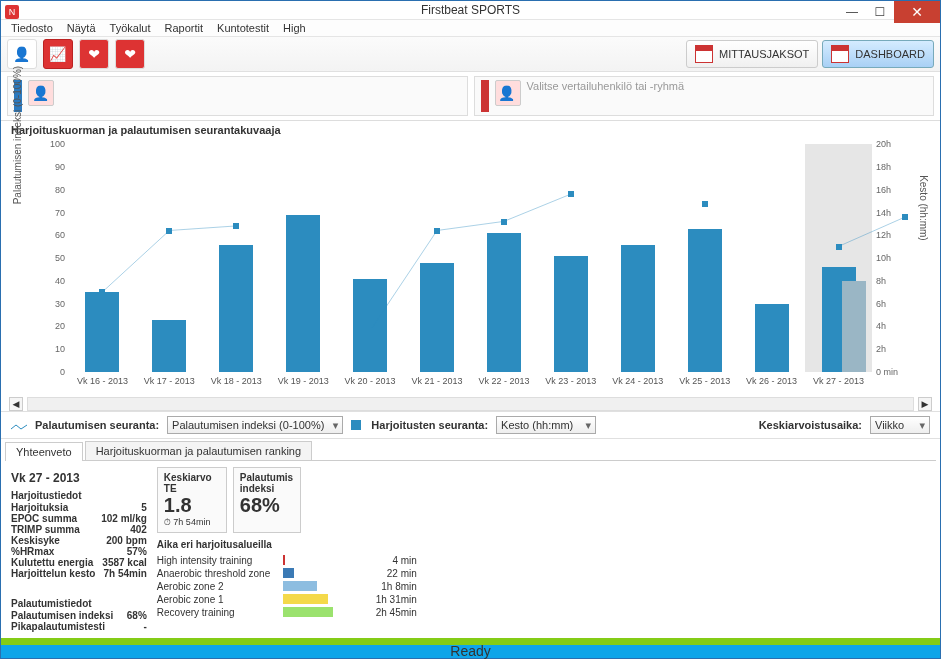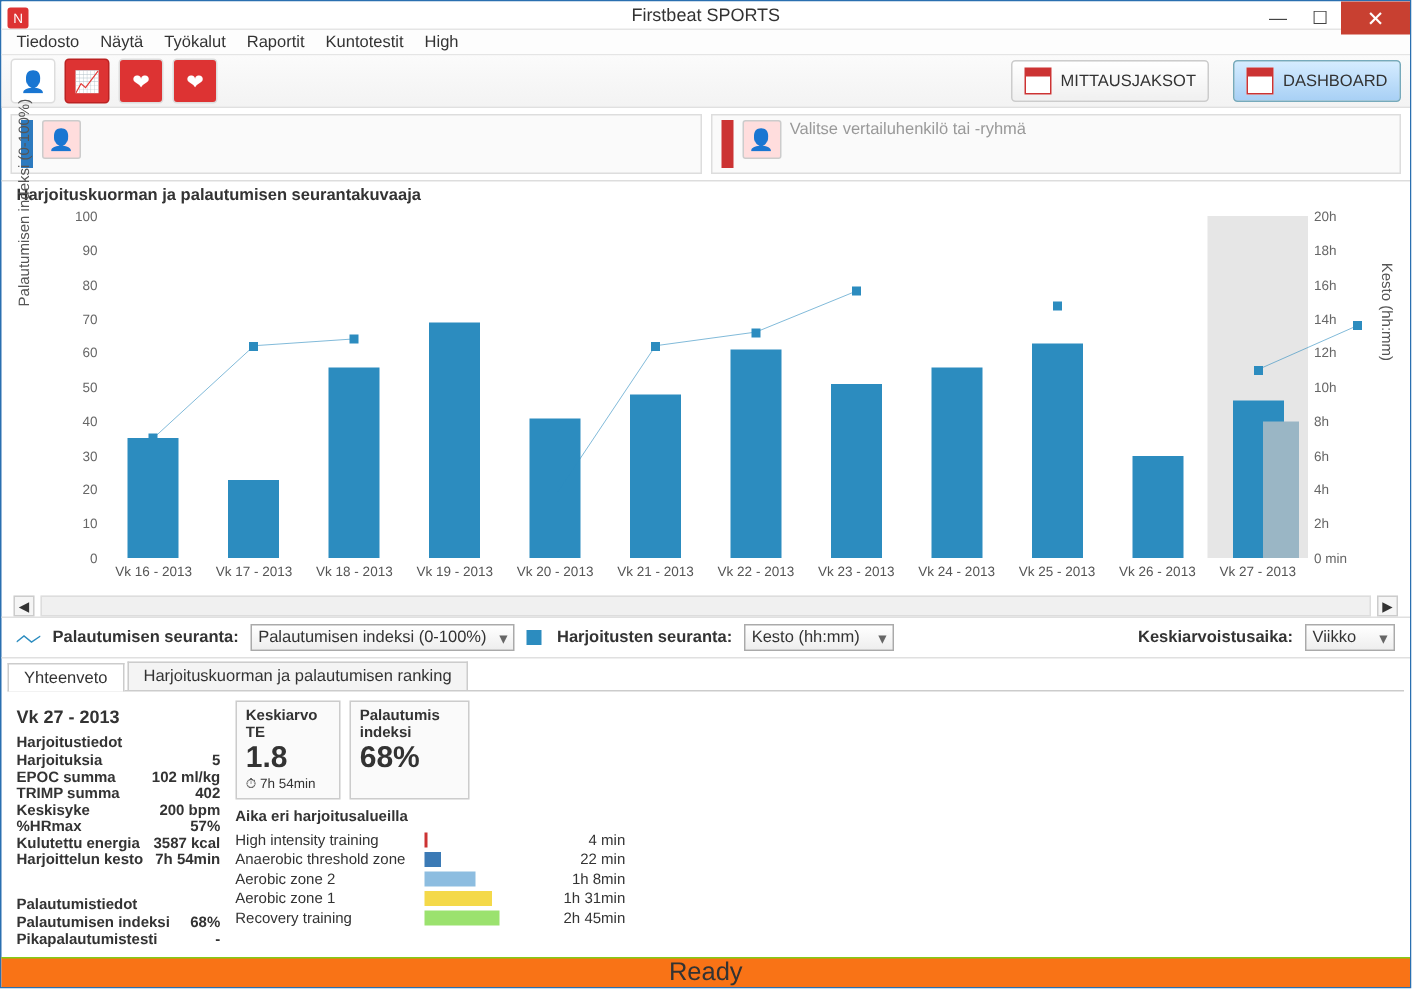--- a/index.html
+++ b/index.html
@@ -10,21 +10,21 @@
 .win-btns { position: absolute; right: 0; top: 0; display: flex; height: 22px;}
 .win-btn { width: 28px; height: 22px; display: flex; align-items: center; justify-content: center; font-size: 12px; color:#444; cursor:pointer;}
 .win-close { width: 46px; background: #c84031; color: #fff; font-size: 14px; }
 .logo { position:absolute; left:4px; top:4px; width:14px; height:14px; background:#d33; border-radius:2px; color:#fff; font-size:9px; display:flex; align-items:center; justify-content:center;}
 .menubar { height: 20px; display: flex; align-items: center; padding: 0 4px; gap: 2px; background:#fdfdfd; border-bottom:1px solid #e5e5e5;}
 .menu-item { padding: 2px 6px; font-size: 11px; cursor: pointer; }
 .toolbar { height: 40px; display: flex; align-items: center; padding: 2px 6px; gap: 6px; border-bottom:1px solid #e0e0e0; background:linear-gradient(#fbfbfb,#f3f3f3);}
 .tool-ico { width:30px; height:30px; border:1px solid #ddd; border-radius:3px; background:#fff; display:flex; align-items:center; justify-content:center; font-size:14px; cursor:pointer; }
 .tool-red { background:#d33; color:#fff; border-color:#b22;}
 .tool-heart { background:#d33; color:#fff;}
-.toolbar-right { margin-left:auto; display:flex; gap:16px;}
+.toolbar-right { margin-left:auto; display:flex; gap:4px;}
 .big-btn { display:flex; align-items:center; gap:6px; padding:4px 8px; border:1px solid #ccc; background:linear-gradient(#fff,#f0f0f0); border-radius:3px; cursor:pointer; font-size:11px;}
 .big-btn.active { background:linear-gradient(#d5ecff,#a8d0f5); border-color:#7ab; }
 .cal-ico { width:18px; height:18px; background:#fff; border:1px solid #c33; position:relative;}
 .cal-ico::before{content:""; position:absolute; top:0;left:0;right:0;height:5px;background:#c33;}
 .athlete-row { display:flex; gap:6px; padding:4px 6px; border-bottom:1px solid #ddd;}
 .athlete-card { flex:1; display:flex; align-items:flex-start; gap:6px; border:1px solid #ddd; padding:3px 6px; background:#fafafa;}
 .stripe { width:8px; height:32px; background:#2c7abf;}
 .avatar { width:26px; height:26px; border:1px solid #ccc; background:#fdd; border-radius:2px; display:flex; align-items:center; justify-content:center; font-size:14px;}
 .ath-name { font-weight:bold; font-size:12px;}
 .ath-stats { font-size:10px; color:#444; margin-top:2px;}
@@ -58,21 +58,21 @@
 .tab.active{ background:#fff; position:relative; top:1px;}
 .summary { display:flex; gap:10px; padding:6px 10px; }
 .sumcol { display:flex; flex-direction:column; gap:1px; font-size:10px; min-width:130px;}
 .sumcol .hd{ font-weight:bold; padding-top:4px;}
 .kv{ display:flex; justify-content:space-between; gap:8px;font-weight:bold;}
 .card { border:1px solid #ccc; padding:4px 6px; background:#fafafa;}
 .card-title{font-size:10px; font-weight:bold;}
 .bignum{ font-size:20px; font-weight:bold;}
 .zone-row{ display:flex; align-items:center; gap:6px; font-size:10px; padding:1px 0;}
 .zone-bar{ height:10px; display:inline-block;}
-.status { height:20px; border-top:1px solid #84cc16; display:flex; align-items:center; justify-content:center; font-size:17px; background:#f97316;}
+.status { height:20px; border-top:7px solid #84cc16; display:flex; align-items:center; justify-content:center; font-size:14px; background:#0ea5e9;}
 .icon-line{ display:inline-block; width:16px; height:8px;}
 </style>
 </head>
 <body>
 
 <div class="window">
   <div class="titlebar">
     <div class="logo">N</div>
     <div class="title">Firstbeat SPORTS</div>
     <div class="win-btns">
@@ -272,21 +272,21 @@
           </div>
         </div>
     </div>
     <div style="display:flex; flex-direction:column; gap:4px;">
       <div style="display:flex; gap:6px;">
         <div class="card" style="width:70px">
           <div class="card-title">Keskiarvo TE</div>
           <div class="bignum">1.8</div>
           <div style="font-size:9px">⏱ <span>7h 54min</span></div>
         </div>
-        <div class="card" style="width:80px">
+        <div class="card" style="width:68px">
           <div class="card-title">Palautumis indeksi</div>
           <div class="bignum">68%</div>
         </div>
       </div>
       <div class="hd" style="font-size:10px;font-weight:bold;margin-top:2px">Aika eri harjoitusalueilla</div>
       <div id="zones" style="width:260px">
           <div class="zone-row">
             <span style="width:120px">High intensity training</span>
             <span class="zone-bar" style="width:2px;background:#c33"></span>
             <span style="margin-left:auto">4 min</span>

